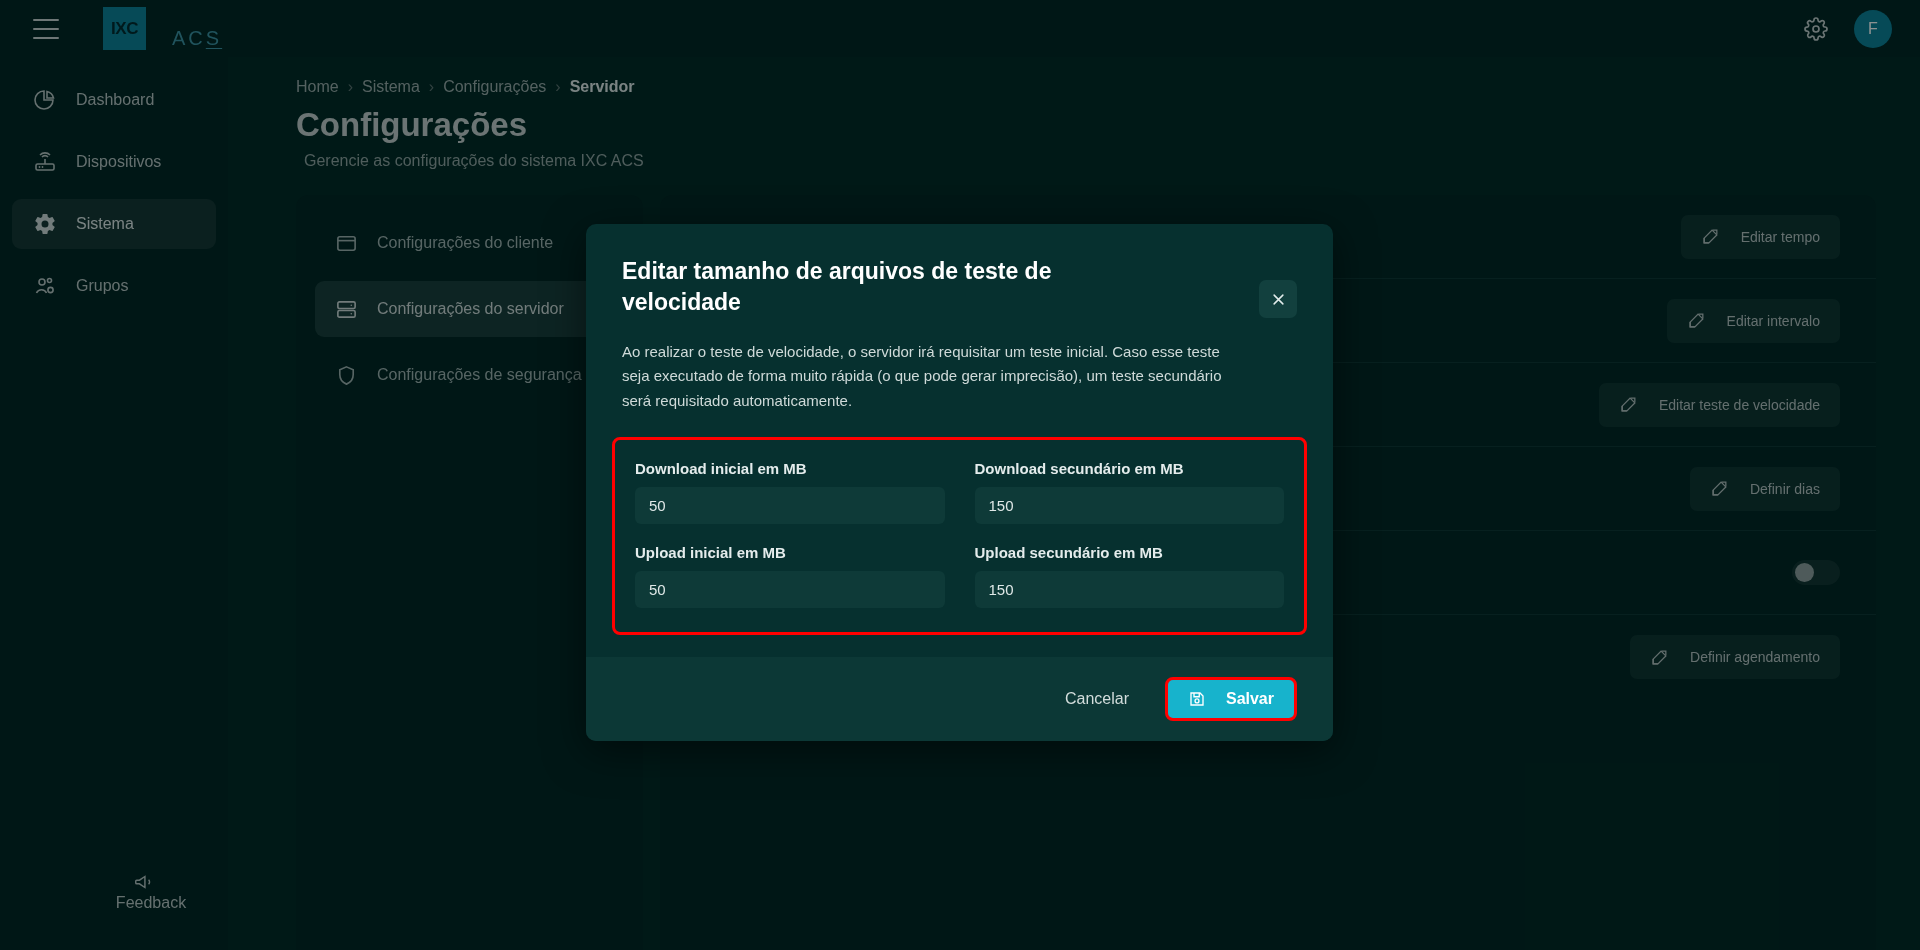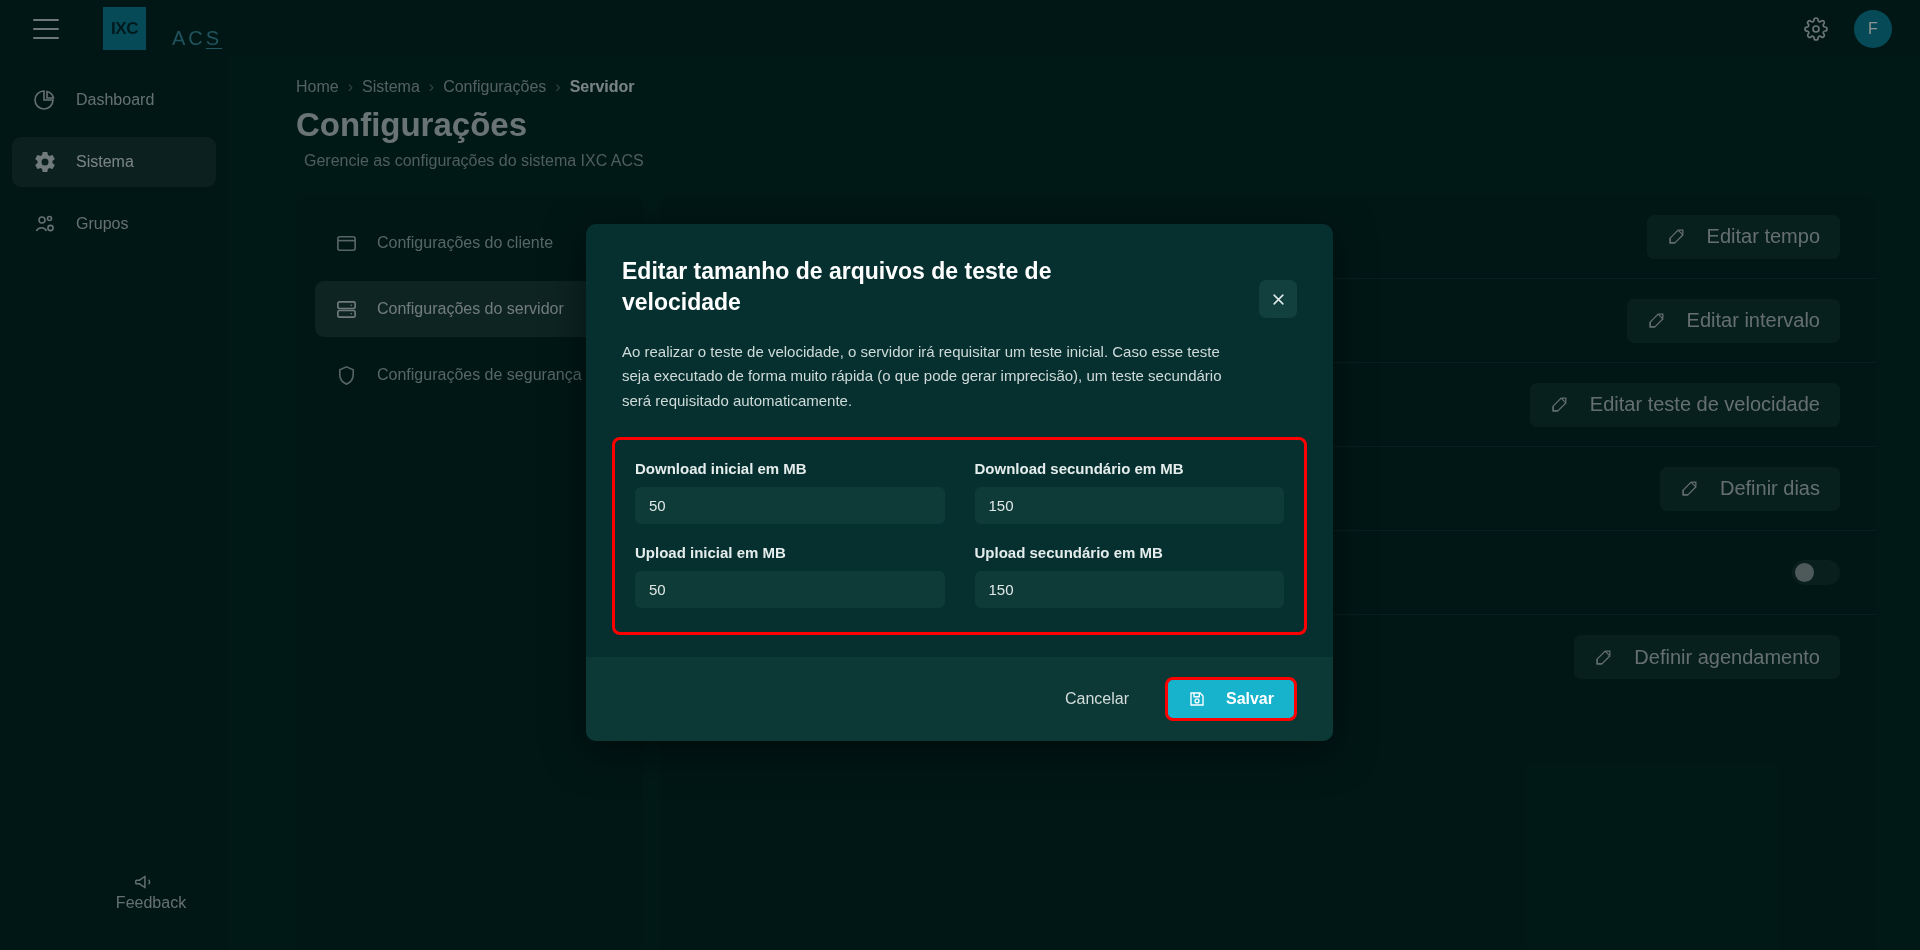--- a/index.html
+++ b/index.html
@@ -103,21 +103,21 @@
   .row-left { display: flex; flex-direction: column; justify-content: center; }
   .row-label-line { display: flex; align-items: center; gap: 8px; }
   .info-dot {
     width: 15px; height: 15px; border-radius: 50%; background: #b6c1c0; color: #00211f;
     font-size: 11px; font-weight: bold; display:flex; align-items:center; justify-content:center;
     font-family: "Liberation Serif", serif;
   }
   .ghost-btn {
     margin-left: auto; display: flex; align-items: center; gap: 21px;
     background: #0e302d; color: #b6c1c0; border: none; border-radius: 7px;
-    height: 44px; padding: 0 20px; font-size: 20px; font-family: "Liberation Sans", sans-serif;
+    height: 44px; padding: 0 20px; font-size: 14px; font-family: "Liberation Sans", sans-serif;
     cursor: pointer;
   }
   .toggle {
     margin-left: auto; width: 48px; height: 25px; border-radius: 13px;
     background: #12302e; position: relative; cursor: pointer;
   }
   .toggle i {
     position: absolute; left: 3px; top: 3px; width: 19px; height: 19px;
     border-radius: 50%; background: #8e9c9b; display:block;
   }
@@ -200,20 +200,33 @@
   <div class="nav-item">
     <span class="ico">
       <svg width="24" height="24" viewBox="0 0 24 24" fill="none" stroke="#b8c3c2" stroke-width="1.6">
         <path d="M11 3a9 9 0 1 0 9 9h-9z"></path>
           <path d="M14 3.5A8.5 8.5 0 0 1 20.5 10H14z"></path>
       </svg>
     </span>
     <span>Dashboard</span>
   </div>
 
+  <div class="nav-item">
+    <span class="ico">
+      <svg width="24" height="24" viewBox="0 0 24 24" fill="none" stroke="#b8c3c2" stroke-width="1.6">
+        <rect x="3" y="14" width="18" height="6" rx="1.5"></rect>
+        <circle cx="6.5" cy="17" r="0.9" fill="#b8c3c2" stroke="none"></circle>
+        <circle cx="9.5" cy="17" r="0.9" fill="#b8c3c2" stroke="none"></circle>
+        <path d="M12 14V9"></path>
+          <path d="M9 7a4 4 0 0 1 6 0"></path>
+          <path d="M7 5a7 7 0 0 1 10 0"></path>
+      </svg>
+    </span>
+    <span>Dispositivos</span>
+  </div>
 
   <div class="nav-item active">
     <span class="ico">
       <svg width="24" height="24" viewBox="0 0 24 24" fill="#cfd8d7">
         <path d="M19.43 12.98c.04-.32.07-.64.07-.98s-.03-.66-.07-.98l2.11-1.65a.5.5 0 0 0 .12-.64l-2-3.46a.5.5 0 0 0-.61-.22l-2.49 1a7.3 7.3 0 0 0-1.69-.98l-.38-2.65A.49.49 0 0 0 14 2h-4a.49.49 0 0 0-.49.42l-.38 2.65c-.61.25-1.17.58-1.69.98l-2.49-1a.5.5 0 0 0-.61.22l-2 3.46a.5.5 0 0 0 .12.64l2.11 1.65c-.04.32-.07.65-.07.98s.03.66.07.98l-2.11 1.65a.5.5 0 0 0-.12.64l2 3.46c.14.24.42.34.61.22l2.49-1c.52.4 1.08.73 1.69.98l.38 2.65c.04.24.24.42.49.42h4c.25 0 .45-.18.49-.42l.38-2.65c.61-.25 1.17-.58 1.69-.98l2.49 1c.19.12.47.02.61-.22l2-3.46a.5.5 0 0 0-.12-.64l-2.11-1.65zM12 15.5A3.5 3.5 0 1 1 15.5 12 3.5 3.5 0 0 1 12 15.5z"></path>
       </svg>
     </span>
     <span>Sistema</span>
   </div>
 

